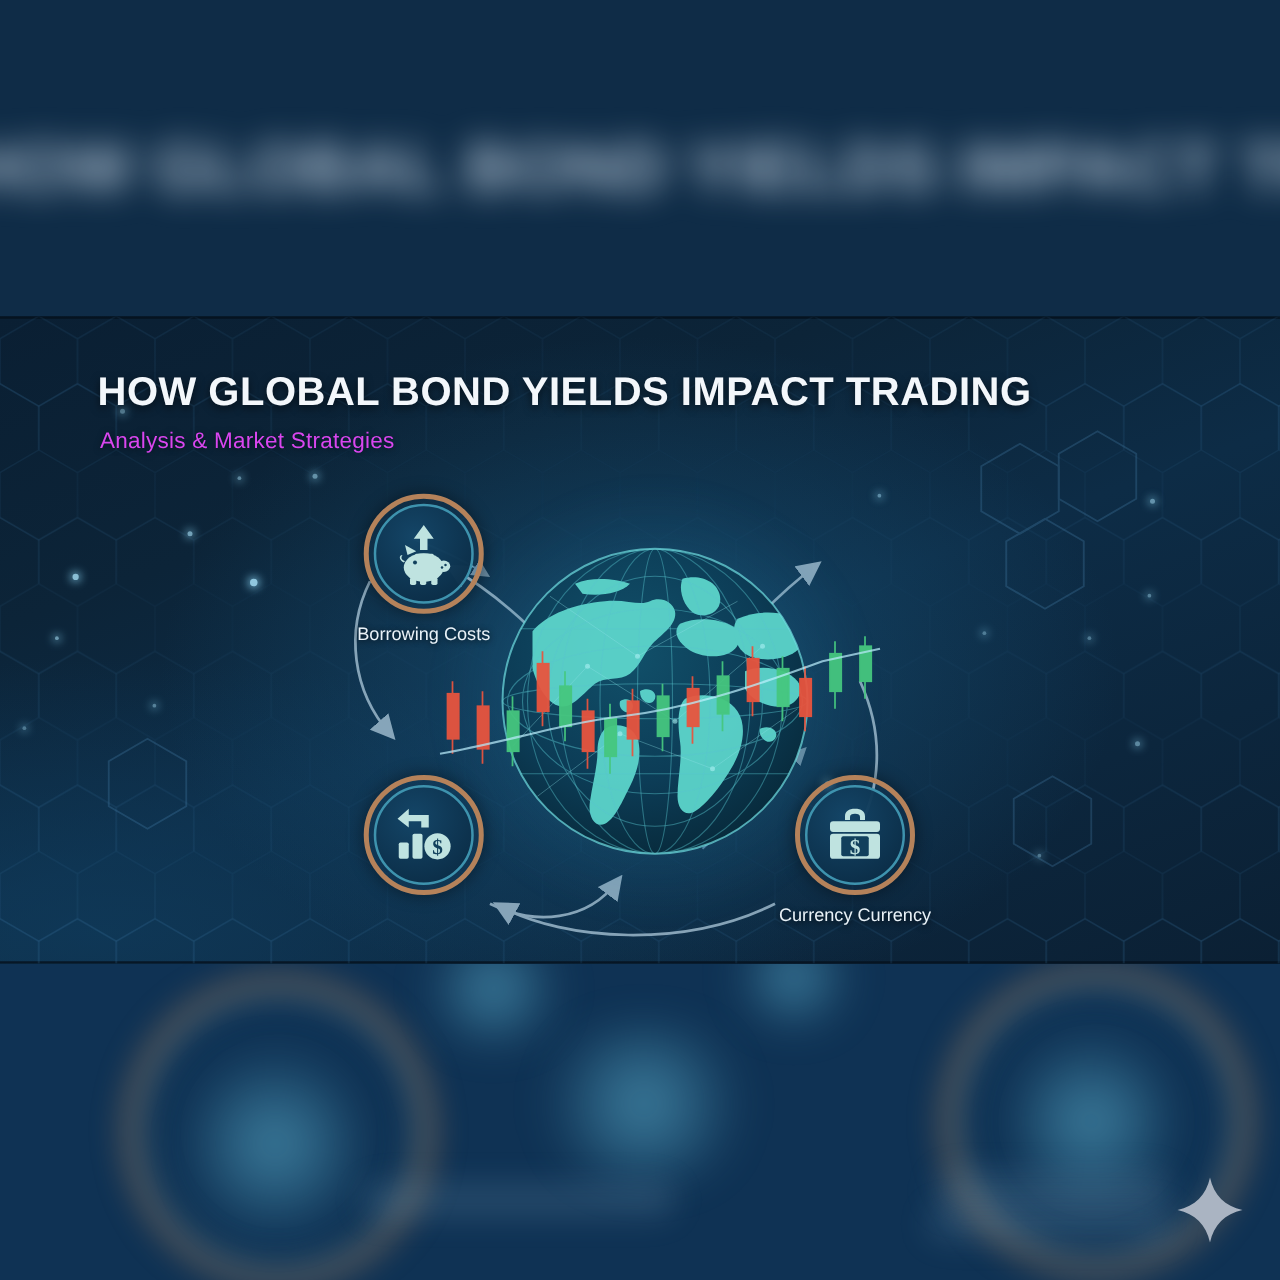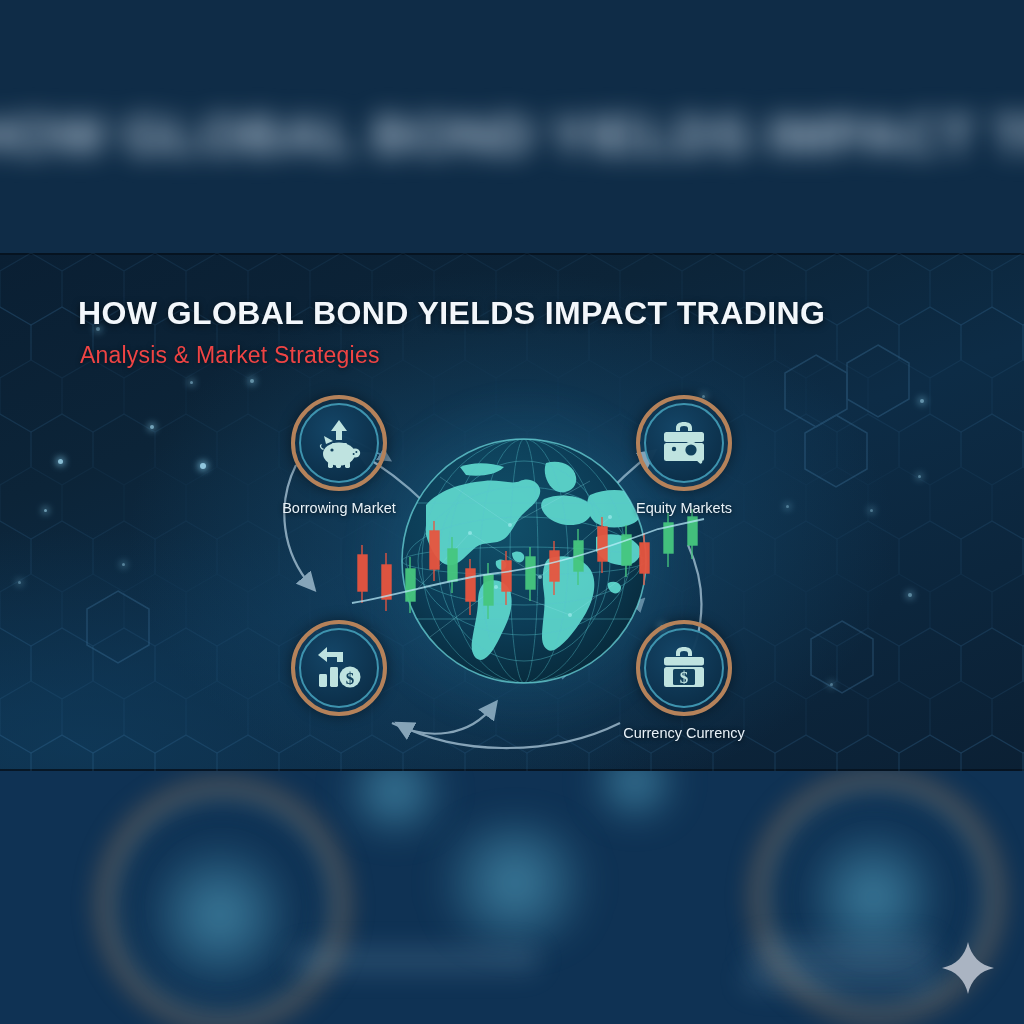--- a/index.html
+++ b/index.html
@@ -70,22 +70,22 @@
   
   .title {
     position:absolute; left:78px; top:295px;
     font-size:32px; font-weight:bold; letter-spacing:.4px;
     color:#f3f7fb; text-shadow:0 2px 7px rgba(0,0,0,.55);
     white-space:nowrap;
     text-align:right;
   }
   .subtitle {
     position:absolute; left:80px; top:342px;
-    font-size:23px; font-weight:normal; letter-spacing:.2px;
-    color:#ef4444; text-shadow:0 1px 5px rgba(0,0,0,.5);
+    font-size:18px; font-weight:normal; letter-spacing:.2px;
+    color:#d946ef; text-shadow:0 1px 5px rgba(0,0,0,.5);
     white-space:nowrap;
   }
 
   
   .globe-wrap { position:absolute; left:400px; top:437px; width:248px; height:248px; }
   .globe-glow {
     position:absolute; left:-46px; top:-46px; width:340px; height:340px; border-radius:50%;
     background:radial-gradient(circle, rgba(40,160,185,.34), rgba(30,120,160,.10) 55%, rgba(0,0,0,0) 74%);
     filter:blur(9px);
   }
@@ -380,46 +380,24 @@
         <circle cx="20" cy="34" r="1.6" fill="#11405c"></circle>
 
         <rect x="16" y="46" width="5" height="6" rx="1.4"></rect>
         <rect x="24" y="47" width="5" height="5" rx="1.4"></rect>
         <rect x="33" y="46" width="5" height="6" rx="1.4"></rect>
 
         <path d="M11,34 C7,32 7,28 10,28 C8,31 10,32 12,33 Z"></path>
       </svg>
     </div>
     <div class="node-label">
-      <span>Borrowing Market</span>
-    </div>
-  </div>
-
-  <div class="node" style="left:636px; top:395px;">
-    <div class="ring-outer"></div>
-    <div class="ring-inner"></div>
-    <div class="glyph">
-      <svg width="52" height="52" viewBox="0 0 52 52">
-
-        <path d="M18,11 C18,7 21,5 26,5 C31,5 34,7 34,11 L34,14 L30,14 L30,11.5
-                 C30,9.8 28.6,9 26,9 C23.4,9 22,9.8 22,11.5 L22,14 L18,14 Z"></path>
-
-        <rect x="6" y="15" width="40" height="10" rx="2.5"></rect>
-        <rect x="6" y="26" width="40" height="18" rx="2.5"></rect>
-        <circle cx="16" cy="32" r="2.2" fill="#11405c"></circle>
-
-        <circle cx="33" cy="33" r="8.6" fill="#bfe3e0"></circle>
-        <circle cx="33" cy="33" r="5.6" fill="#11405c"></circle>
-        <rect x="38.5" y="38.5" width="9" height="3.6" rx="1.8" transform="rotate(43 38.5 38.5)"></rect>
-      </svg>
-    </div>
-    <div class="node-label">
-      <span>Equity Markets</span>
-    </div>
-  </div>
+      <span>Borrowing Costs</span>
+    </div>
+  </div>
+
 
   <div class="node" style="left:291px; top:620px;">
     <div class="ring-outer"></div>
     <div class="ring-inner"></div>
     <div class="glyph">
       <svg width="52" height="52" viewBox="0 0 52 52">
 
         <path d="M5,13 L14,5 L14,10 L30,10 L30,20 L24,20 L24,15 L14,15 L14,20 Z"></path>
 
         <rect x="6" y="32" width="8" height="13" rx="1.4"></rect>

